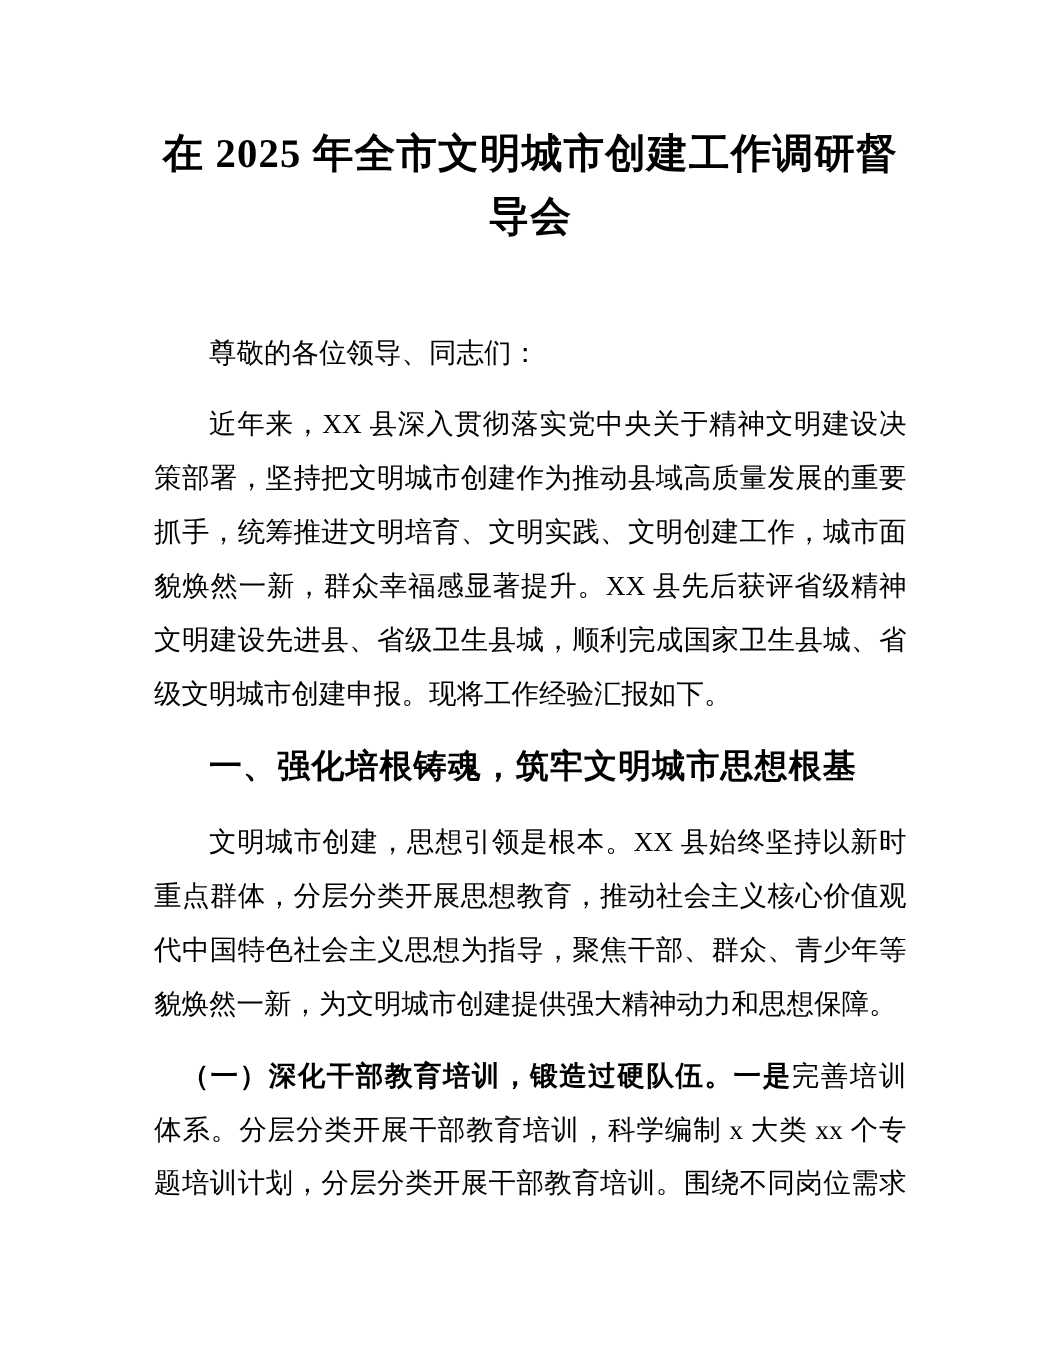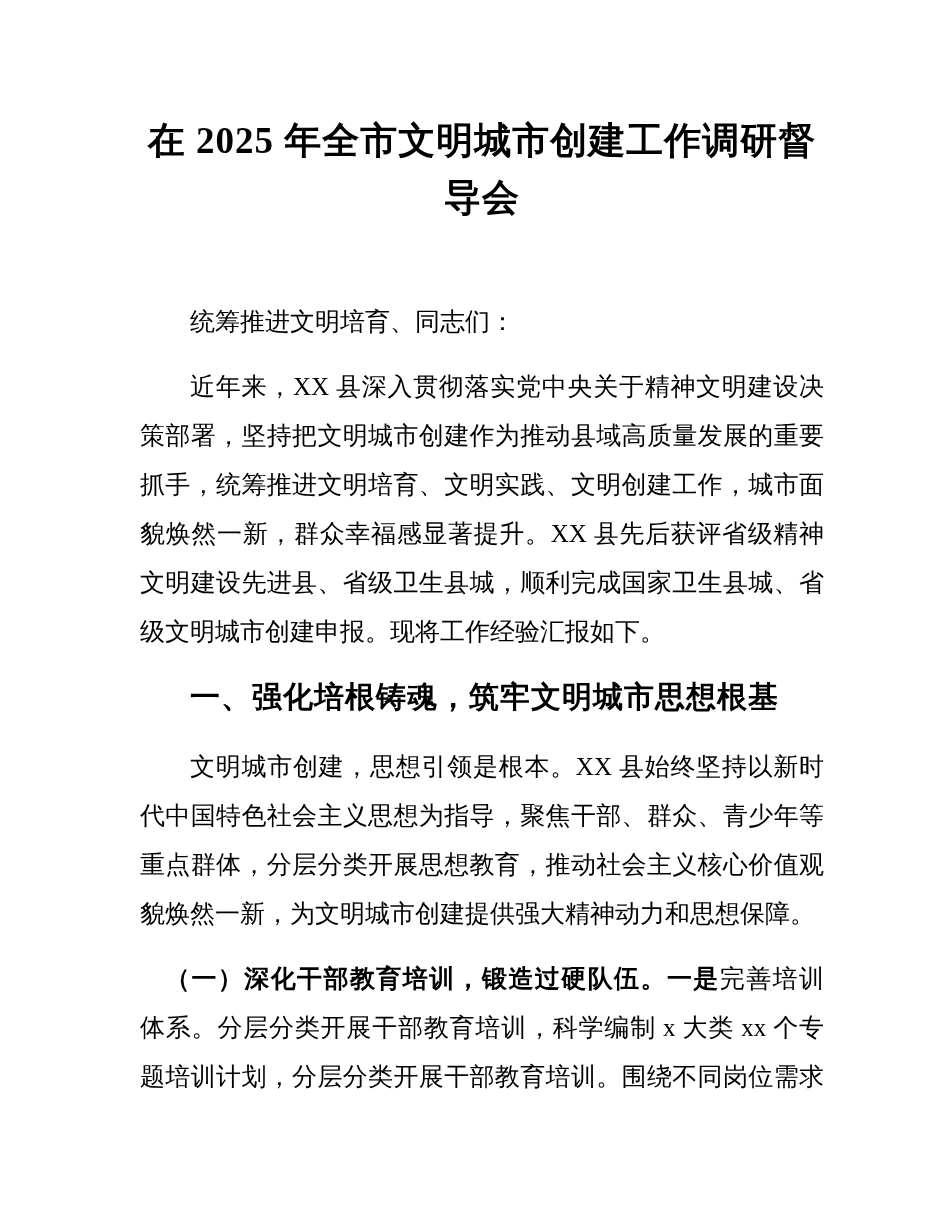--- a/index.html
+++ b/index.html
@@ -71,38 +71,38 @@
 <div class="page">
   <div class="content">
 
     <div class="doc-title">
       <div class="title-line">在 2025 年全市文明城市创建工作调研督导会</div>
     </div>
 
     <div class="doc-body">
 
       <div class="para">
-        <div class="line ind2">统筹推进文明培育、同志们：</div>
+        <div class="line ind2">尊敬的各位领导、同志们：</div>
       </div>
 
       <div class="para">
         <div class="line fill ind2">近年来，XX 县深入贯彻落实党中央关于精神文明建设决</div>
         <div class="line fill">策部署，坚持把文明城市创建作为推动县域高质量发展的重要</div>
         <div class="line fill">抓手，统筹推进文明培育、文明实践、文明创建工作，城市面</div>
         <div class="line fill">貌焕然一新，群众幸福感显著提升。XX 县先后获评省级精神</div>
         <div class="line fill">文明建设先进县、省级卫生县城，顺利完成国家卫生县城、省</div>
         <div class="line">级文明城市创建申报。现将工作经验汇报如下。</div>
       </div>
 
       <div class="h1">一、强化培根铸魂，筑牢文明城市思想根基</div>
 
       <div class="para">
         <div class="line fill ind2">文明城市创建，思想引领是根本。XX 县始终坚持以新时</div>
+        <div class="line fill">重点群体，分层分类开展思想教育，推动社会主义核心价值观</div>
         <div class="line fill">代中国特色社会主义思想为指导，聚焦干部、群众、青少年等</div>
-        <div class="line fill">重点群体，分层分类开展思想教育，推动社会主义核心价值观</div>
         <div class="line">貌焕然一新，为文明城市创建提供强大精神动力和思想保障。</div>
       </div>
 
       <div class="para">
         <div class="line fill ind1"><span class="lead-bold">（一）深化干部教育培训，锻造过硬队伍。一是</span><span>完善培训</span></div>
         <div class="line fill">体系。分层分类开展干部教育培训，科学编制 x 大类 xx 个专</div>
         <div class="line fill">题培训计划，分层分类开展干部教育培训。围绕不同岗位需求</div>
       </div>
 
     </div>

